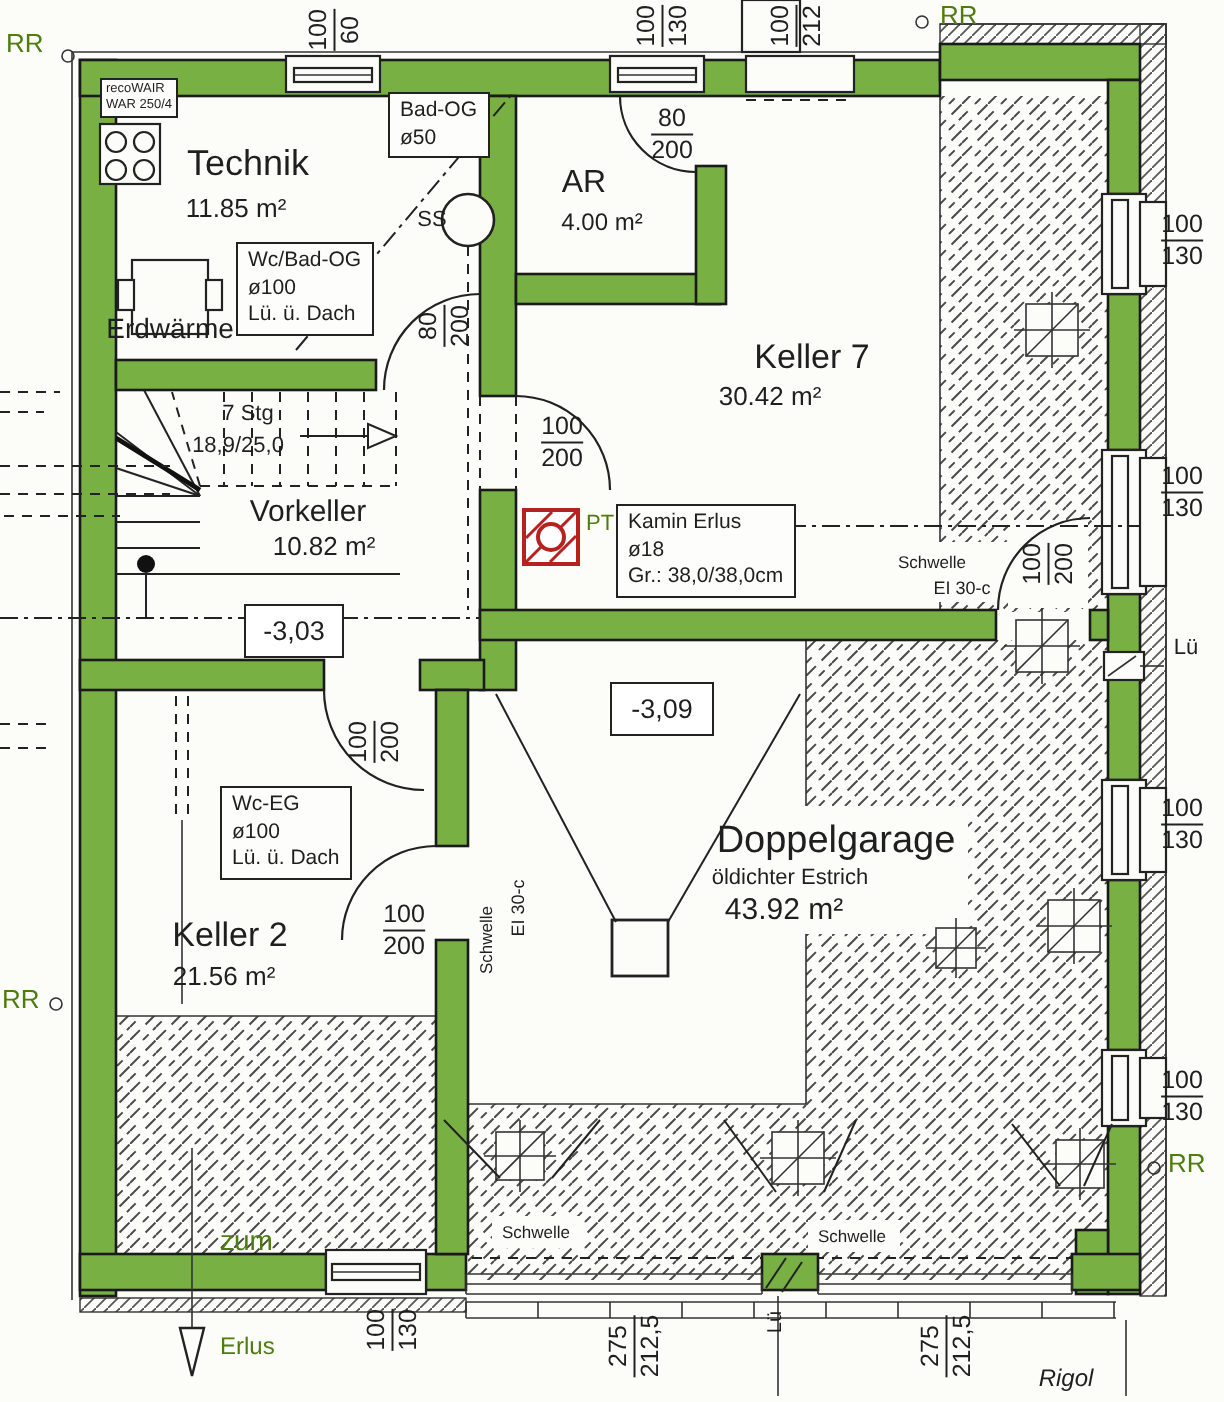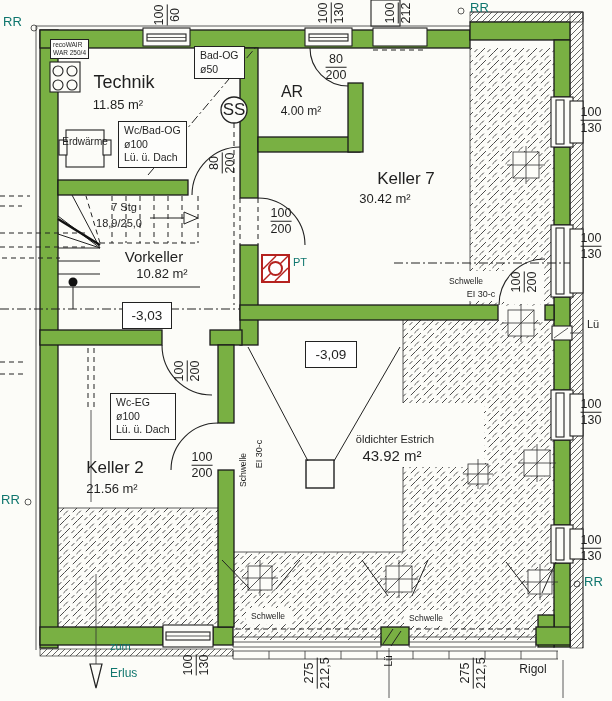--- a/index.html
+++ b/index.html
@@ -8,34 +8,34 @@
   svg{position:absolute;left:0;top:0;}
   .wall{fill:#79b043;stroke:#1a1a1a;stroke-width:1.3;}
   .win{fill:#fcfcf8;stroke:#222;stroke-width:1.1;}
   .thin{stroke:#222;stroke-width:1;fill:none;}
   .thin2{stroke:#333;stroke-width:0.8;fill:none;}
   .arc{stroke:#222;stroke-width:1.1;fill:none;}
   .dash{stroke:#222;stroke-width:1;fill:none;stroke-dasharray:5 4;}
   .dashdot{stroke:#222;stroke-width:1;fill:none;stroke-dasharray:9 3 2 3;}
   .ko{fill:#fcfcf8;stroke:none;}
   .lbl{position:absolute;transform:translate(-50%,-50%);white-space:nowrap;color:#1f1f1f;}
-  .la{position:absolute;white-space:nowrap;color:#0f766e;}
+  .la{position:absolute;white-space:nowrap;color:#4d7c0f;}
   .rot{transform:translate(-50%,-50%) rotate(-90deg);}
   .dim{position:absolute;display:flex;flex-direction:column;align-items:center;
        font-size:12.5px;line-height:1.02;transform:translate(-50%,-50%);}
   .dim.r{transform:translate(-50%,-50%) rotate(-90deg);}
   .dim .dl{align-self:stretch;border-top:1px solid #222;margin:1px 0;}
   .abox{position:absolute;background:#fdfdfb;border:1.3px solid #222;padding:2px 5px;
         font-size:10.5px;line-height:1.3;}
   .lvl{position:absolute;background:#fff;border:1.3px solid #222;display:flex;
        align-items:center;justify-content:center;font-size:13.5px;}
   .rm{font-size:18px;}
   .rma{font-size:13px;}
   .tiny{font-size:8.5px;}
-  .it{}
+  .it{font-style:italic;margin-top:20px;}
 </style>
 </head>
 <body>
 
 <div class="plan">
 
 <svg width="612" height="701" viewBox="0 0 612 701">
   <defs>
     <pattern id="earth" width="13" height="13" patternUnits="userSpaceOnUse">
       <path d="M0,13 L13,0" stroke="#4a4a4a" stroke-width="1" stroke-dasharray="7 4"></path>
@@ -313,20 +313,21 @@
 <div class="lbl rm" style="left:124px;top:82px;font-size:18px">Technik</div>
 <div class="lbl rma" style="left:118px;top:104px">11.85 m²</div>
 <div class="lbl" style="left:292px;top:92px;font-size:16px">AR</div>
 <div class="lbl" style="left:301px;top:111px;font-size:12px">4.00 m²</div>
 <div class="lbl rm" style="left:406px;top:179px;font-size:17px">Keller 7</div>
 <div class="lbl rma" style="left:385px;top:198px">30.42 m²</div>
 <div class="lbl rm" style="left:154px;top:256px;font-size:15px">Vorkeller</div>
 <div class="lbl rma" style="left:162px;top:273px">10.82 m²</div>
 <div class="lbl rm" style="left:115px;top:468px;font-size:17px">Keller 2</div>
 <div class="lbl rma" style="left:112px;top:488px">21.56 m²</div>
+<div class="lbl" style="left:418px;top:421px;font-size:19px">Doppelgarage</div>
 <div class="lbl" style="left:395px;top:439px;font-size:11px">öldichter Estrich</div>
 <div class="lbl" style="left:392px;top:455px;font-size:15px">43.92 m²</div>
 
 <div class="lvl" style="left:122px;top:302px;width:48px;height:25px">
       <span>-3,03</span>
     </div>
 <div class="lvl" style="left:305px;top:341px;width:50px;height:25px">
       <span>-3,09</span>
     </div>
 
@@ -344,22 +345,27 @@
 <div class="abox" style="left:118px;top:121px">
   <div>Wc/Bad-OG</div>
   <div>ø100</div>
   <div>Lü. ü. Dach</div>
 </div>
 <div class="abox" style="left:110px;top:393px">
   <div>Wc-EG</div>
   <div>ø100</div>
   <div>Lü. ü. Dach</div>
 </div>
-<div class="lbl" style="left:85px;top:141px;font-size:10px">Erdwärme</div>
-<div class="lbl" style="left:234px;top:110px;font-size:17px">SS</div>
+<div class="abox" style="left:308px;top:252px">
+  <div>Kamin Erlus</div>
+  <div>ø18</div>
+  <div>Gr.: 38,0/38,0cm</div>
+</div>
+<div class="lbl" style="left:85px;top:164px;font-size:14px">Erdwärme</div>
+<div class="lbl" style="left:216px;top:110px;font-size:11px">SS</div>
 <div class="la" style="left:293px;top:256px;font-size:11px">PT</div>
 
 <div class="dim r" style="left:167px;top:15px">
   <span>100</span>
       <span class="dl"></span>
       <span>60</span>
 </div>
 <div class="dim r" style="left:331px;top:13px">
   <span>100</span>
       <span class="dl"></span>
@@ -448,16 +454,16 @@
 <div class="lbl" style="left:481px;top:294px;font-size:9px">EI 30-c</div>
 <div class="lbl tiny rot" style="left:243px;top:470px">Schwelle</div>
 <div class="lbl rot" style="left:259px;top:454px;font-size:9px">EI 30-c</div>
 <div class="lbl tiny" style="left:268px;top:616px">Schwelle</div>
 <div class="lbl tiny" style="left:426px;top:618px">Schwelle</div>
 
 <div class="lbl" style="left:593px;top:324px;font-size:11px">Lü</div>
 <div class="lbl rot" style="left:388px;top:661px;font-size:10px">Lü</div>
 
 <div class="lbl it" style="left:533px;top:669px;font-size:12px">Rigol</div>
-<div class="la" style="left:110px;top:640px;font-size:11px">zum</div>
+<div class="la" style="left:110px;top:612px;font-size:14px">zum</div>
 <div class="la" style="left:110px;top:666px;font-size:12px">Erlus</div>
 
 </div>
 
 </body></html>

